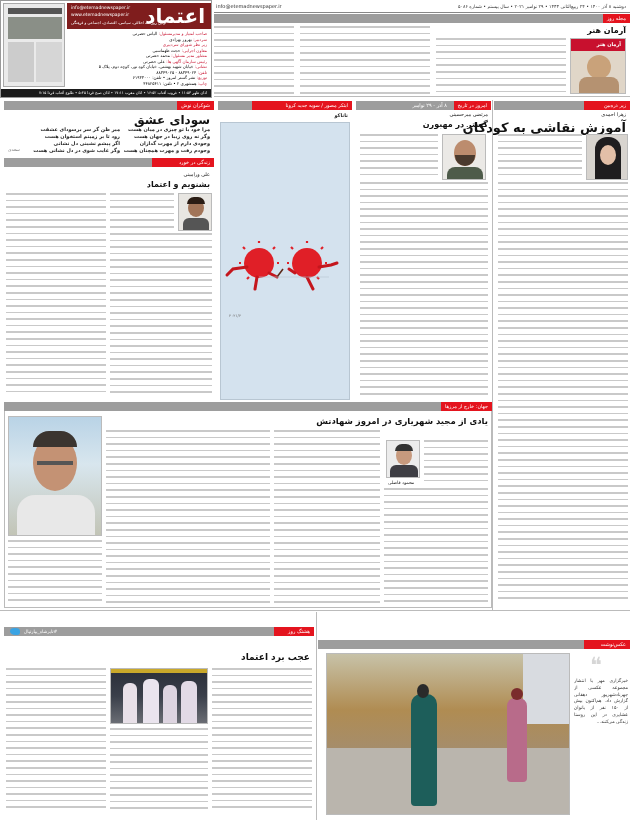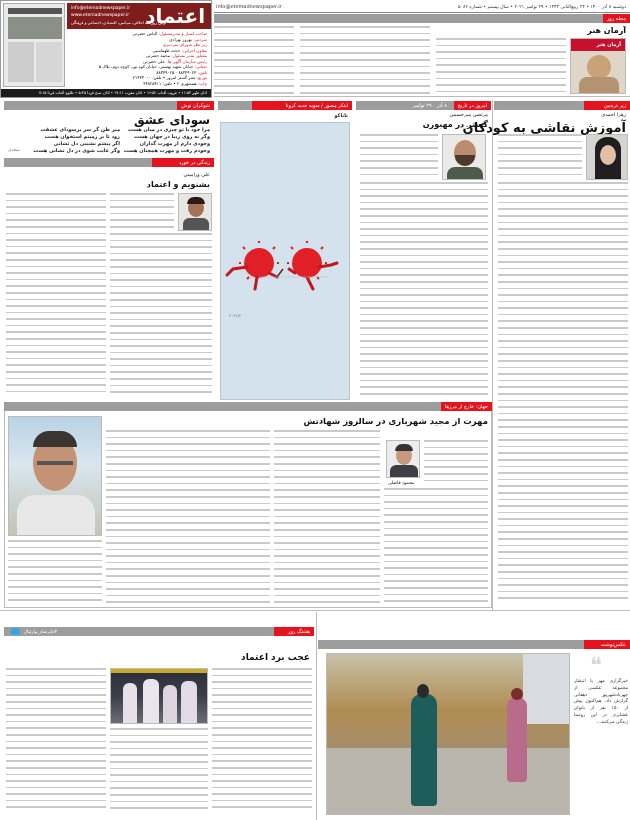--- a/index.html
+++ b/index.html
@@ -376,21 +376,21 @@
     <div></div>
     <div></div>
     <div></div>
   </div>
 <div class="rule" style="left:492px;top:100px;width:1px;height:510px"></div>
 
 <div class="abs" style="left:4px;top:402px;width:488px;height:206px;border:1px solid #bbb;"></div>
 <div class="bar" style="left:4px;top:402px;width:488px;">
   <div class="redtag" style="right:0;">جهان: خارج از مرزها</div>
 </div>
-<div class="h1" style="right:142px;top:416px;font-size:8.5px;">مهرت از مجید شهریاری در سالروز شهادتش</div>
+<div class="h1" style="right:142px;top:416px;font-size:8.5px;">یادی از مجید شهریاری در امروز شهادتش</div>
 <div class="photo" style="left:386px;top:440px;width:34px;height:38px;background:#ececec;">
   <div class="abs" style="left:9px;top:5px;width:16px;height:19px;border-radius:50%;background:#c79a7e"></div>
   <div class="abs" style="left:8px;top:3px;width:18px;height:7px;border-radius:8px 8px 0 0;background:#333"></div>
   <div class="abs" style="left:3px;top:24px;width:28px;height:14px;background:#3e3e44;border-radius:6px 6px 0 0"></div>
 </div>
 <div class="author" style="left:388px;top:480px;font-size:4.5px;">محمود قاضلی</div>
 <div class="lines" style="left:424px;top:440px;width:64px;height:44px;">
     <div></div>
     <div></div>
     <div></div>

